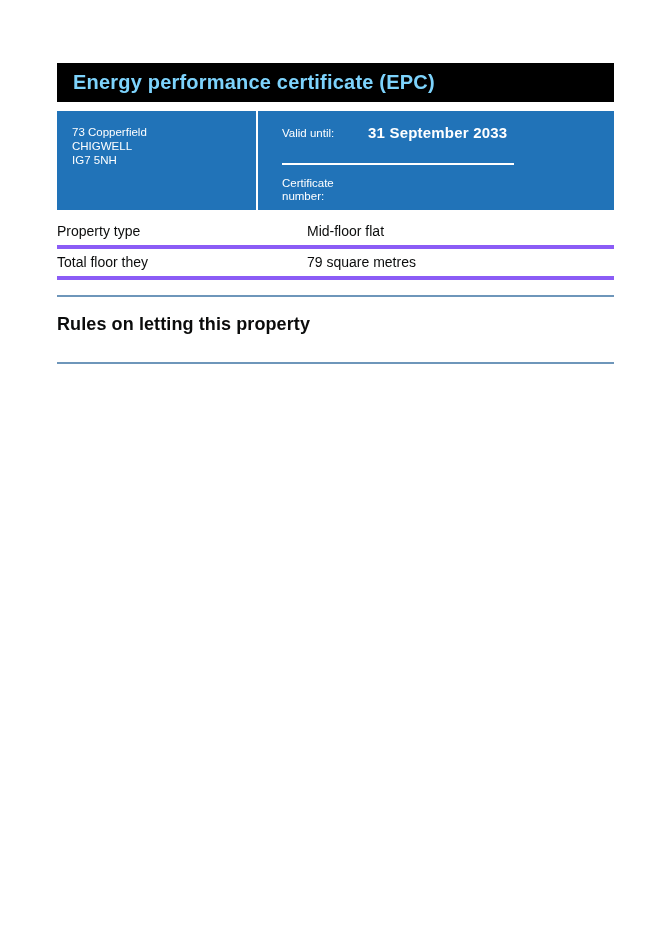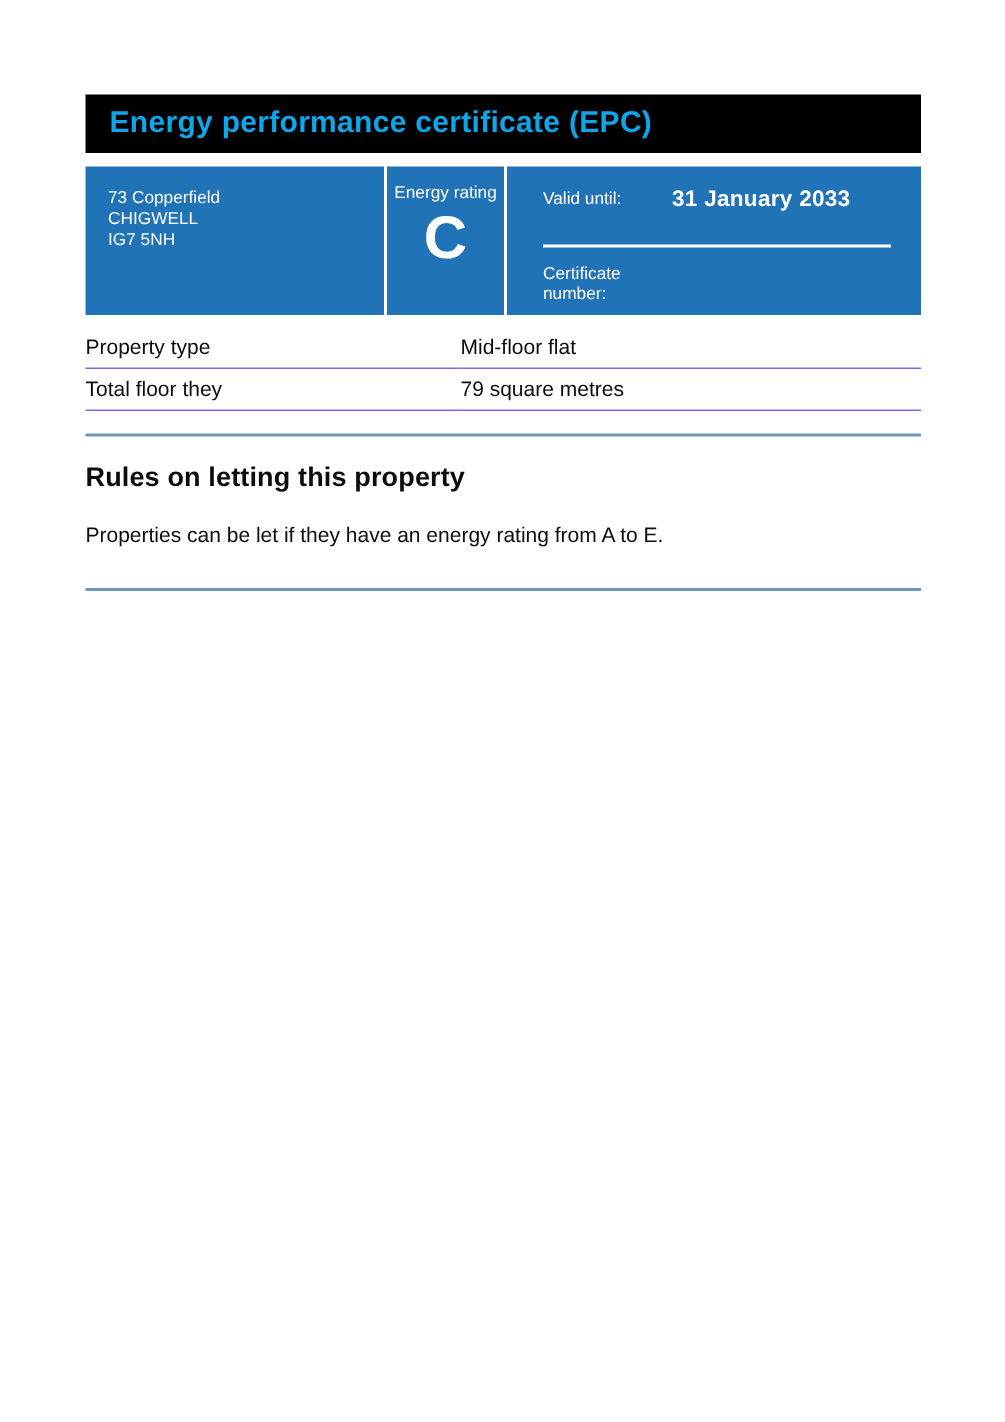--- a/index.html
+++ b/index.html
@@ -20,21 +20,21 @@
 
   
   .header-bar {
     background: #000000;
     height: 39px;
     display: flex;
     align-items: center;
     padding: 0 16px;
   }
   .header-bar h1 {
-    color: #0ea5e9;
+    color: #7dd3fc;
     font-size: 20px;
     font-weight: 700;
     letter-spacing: 0.2px;
     white-space: nowrap;
   }
 
   
   .epc-box {
     display: flex;
     column-gap: 2px;
@@ -81,21 +81,21 @@
 
   
   .facts-table {
     width: 100%;
     border-collapse: collapse;
     margin-top: 8px;
     font-size: 14px;
   }
   .facts-table td {
     padding: 5px 0 6px;
-    border-bottom: 1px solid #8b5cf6;
+    border-bottom: 4px solid #8b5cf6;
     vertical-align: top;
   }
   .facts-table td.fact-label { width: 250px; }
 
   
   .section-divider {
     border: 0;
     border-top: 2px solid #6e96ba;
     margin: 15px 0 0;
   }
@@ -140,29 +140,25 @@
   </div>
 
   <div class="epc-box">
 
     <div class="epc-cell cell-address">
       <div>73 Copperfield</div>
       <div>CHIGWELL</div>
       <div>IG7 5NH</div>
     </div>
 
-    <div class="epc-cell cell-rating">
-      <div class="rating-label">Energy rating</div>
-      <div class="rating-letter">C</div>
-    </div>
 
     <div class="epc-cell cell-validity">
       <div class="valid-row">
         <span class="valid-label">Valid until:</span>
-        <span class="valid-value">31 January 2033</span>
+        <span class="valid-value">31 September 2033</span>
       </div>
       <hr class="validity-divider">
       <div class="cert-row">
         <span class="cert-label">Certificate number:</span>
       </div>
     </div>
 
   </div>
 
   <table class="facts-table">
@@ -175,18 +171,17 @@
         <td class="fact-label">Total floor they</td>
         <td>79 square metres</td>
       </tr>
     </tbody>
   </table>
 
   <hr class="section-divider">
 
   <h2 class="rules-heading">Rules on letting this property</h2>
 
-  <p class="body-text">Properties can be let if they have an energy rating from A to E.</p>
 
 
   <hr class="section-divider bottom">
 
 </div>
 
 </body></html>

